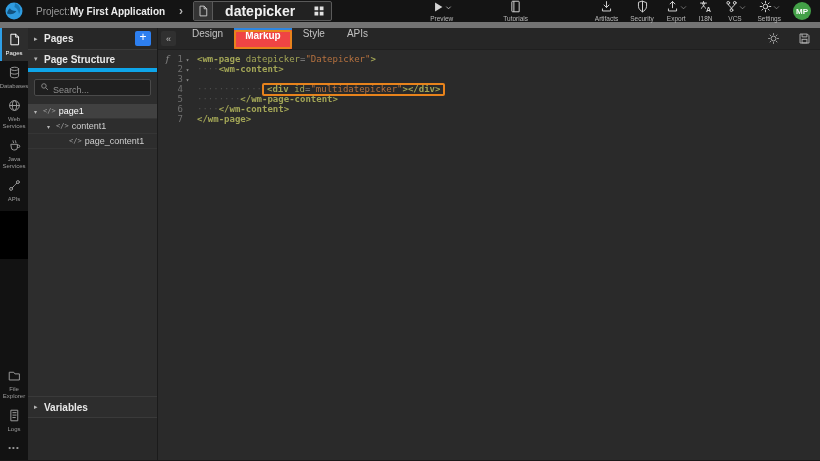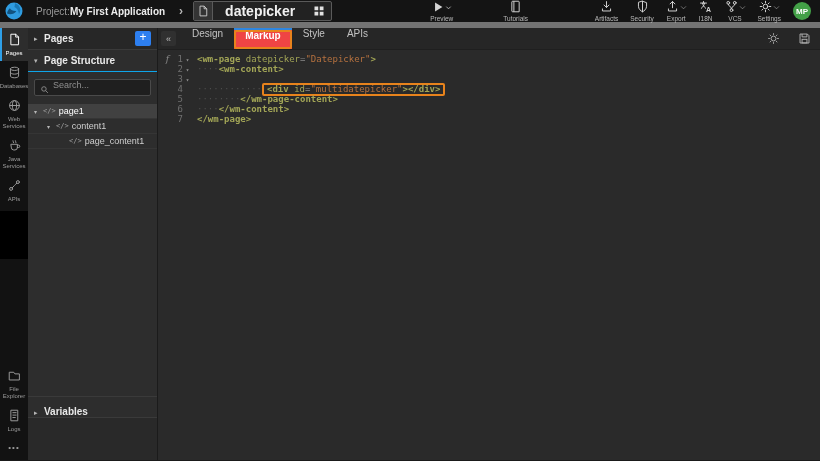--- a/index.html
+++ b/index.html
@@ -37,36 +37,36 @@
   .act-item.active { background:#2d2d2d; color:#fff; }
   .act-item.active::before { content:""; position:absolute; left:0; top:0; bottom:0; width:2px; background:#2e9fe8; }
   .black-block { height:48px; background:#000; margin-top:4px; }
   .act-spacer { flex:1; }
   .act-dots { color:#9b9b9b; font-size:8px; letter-spacing:1px; text-align:center; padding:6px 0 8px; cursor:pointer; }
 
   
   .panel { width:130px; background:#2d2d2d; border-right:1px solid #1b1b1b; display:flex; flex-direction:column; }
   .p-row { height:22px; display:flex; align-items:center; padding:0 6px; flex:none; }
   .p-head { background:#272727; border-bottom:1px solid #3a3a3a; }
-  .p-sub { border-bottom:1px solid #0ea5e9;align-items:center; }
+  .p-sub { border-bottom:4px solid #0ea5e9;align-items:center; }
   .tri { color:#b5b5b5; font-size:7px; width:10px; flex:none; }
   .p-ttl { font-weight:bold; font-size:10px; color:#e8e8e8; flex:1; }
   .plus-btn { width:16px; height:15px; background:#2d7ff0; border-radius:2px; color:#fff; font-size:12px; line-height:13px;
     text-align:center; cursor:pointer; flex:none; }
   .search-wrap { padding:7px 6px 8px; flex:none; }
-  .search { height:17px; background:#1f1f1f; border:1px solid #4a4a4a; border-radius:2px; display:flex; align-items:flex-start; padding:0 5px; gap:4px; color:#8f8f8f; }
+  .search { height:17px; background:#1f1f1f; border:1px solid #4a4a4a; border-radius:2px; display:flex; align-items:flex-end; padding:0 5px; gap:4px; color:#8f8f8f; }
   .search input { background:transparent; border:none; outline:none; color:#bdbdbd; font-size:9px; width:90px; font-family:"Liberation Sans",sans-serif; }
   .search input::placeholder { color:#8f8f8f; }
   .tree { flex:none; }
   .tnode { height:15px; display:flex; align-items:center; font-size:9px; color:#cfcfcf; border-bottom:1px solid #353535; cursor:pointer; }
   .tnode.selected { background:#414141; color:#fff; }
   .tnode .tri { width:9px; font-size:6px; }
   .code-chip { font-size:7px; color:#9f9f9f; margin-right:3px; font-family:"DejaVu Sans Mono",monospace; }
   .p-spacer { flex:1; }
-  .variables-row { border-top:1px solid #3a3a3a; border-bottom:1px solid #3a3a3a; background:#2d2d2d;align-items:flex-end; }
+  .variables-row { border-top:1px solid #3a3a3a; border-bottom:1px solid #3a3a3a; background:#2d2d2d; }
   .panel-foot { height:42px; background:#292929; flex:none; }
 
   
   .editor { flex:1; display:flex; flex-direction:column; background:#2a2a2a; min-width:0; }
   .tabbar { height:22px; background:#262626; display:flex; align-items:stretch; border-bottom:1px solid #1f1f1f; flex:none; }
   .collapse-btn { width:15px; height:15px; margin:3px 5px 0 3px; background:#303030; color:#bdbdbd; font-size:9px;
     display:flex; align-items:center; justify-content:center; border-radius:2px; cursor:pointer; flex:none; }
   .etab { padding:0 11px; font-size:10px; color:#c3c3c3; display:flex; align-items:flex-start; position:relative; cursor:pointer; }
   .etab.active { color:#fff; background:#ef4444; border-top:2px solid #2e86e0; font-weight:bold; }
   .annot-box { position:absolute; inset:0; border:2px solid #e8831c; border-radius:2px; pointer-events:none; }

